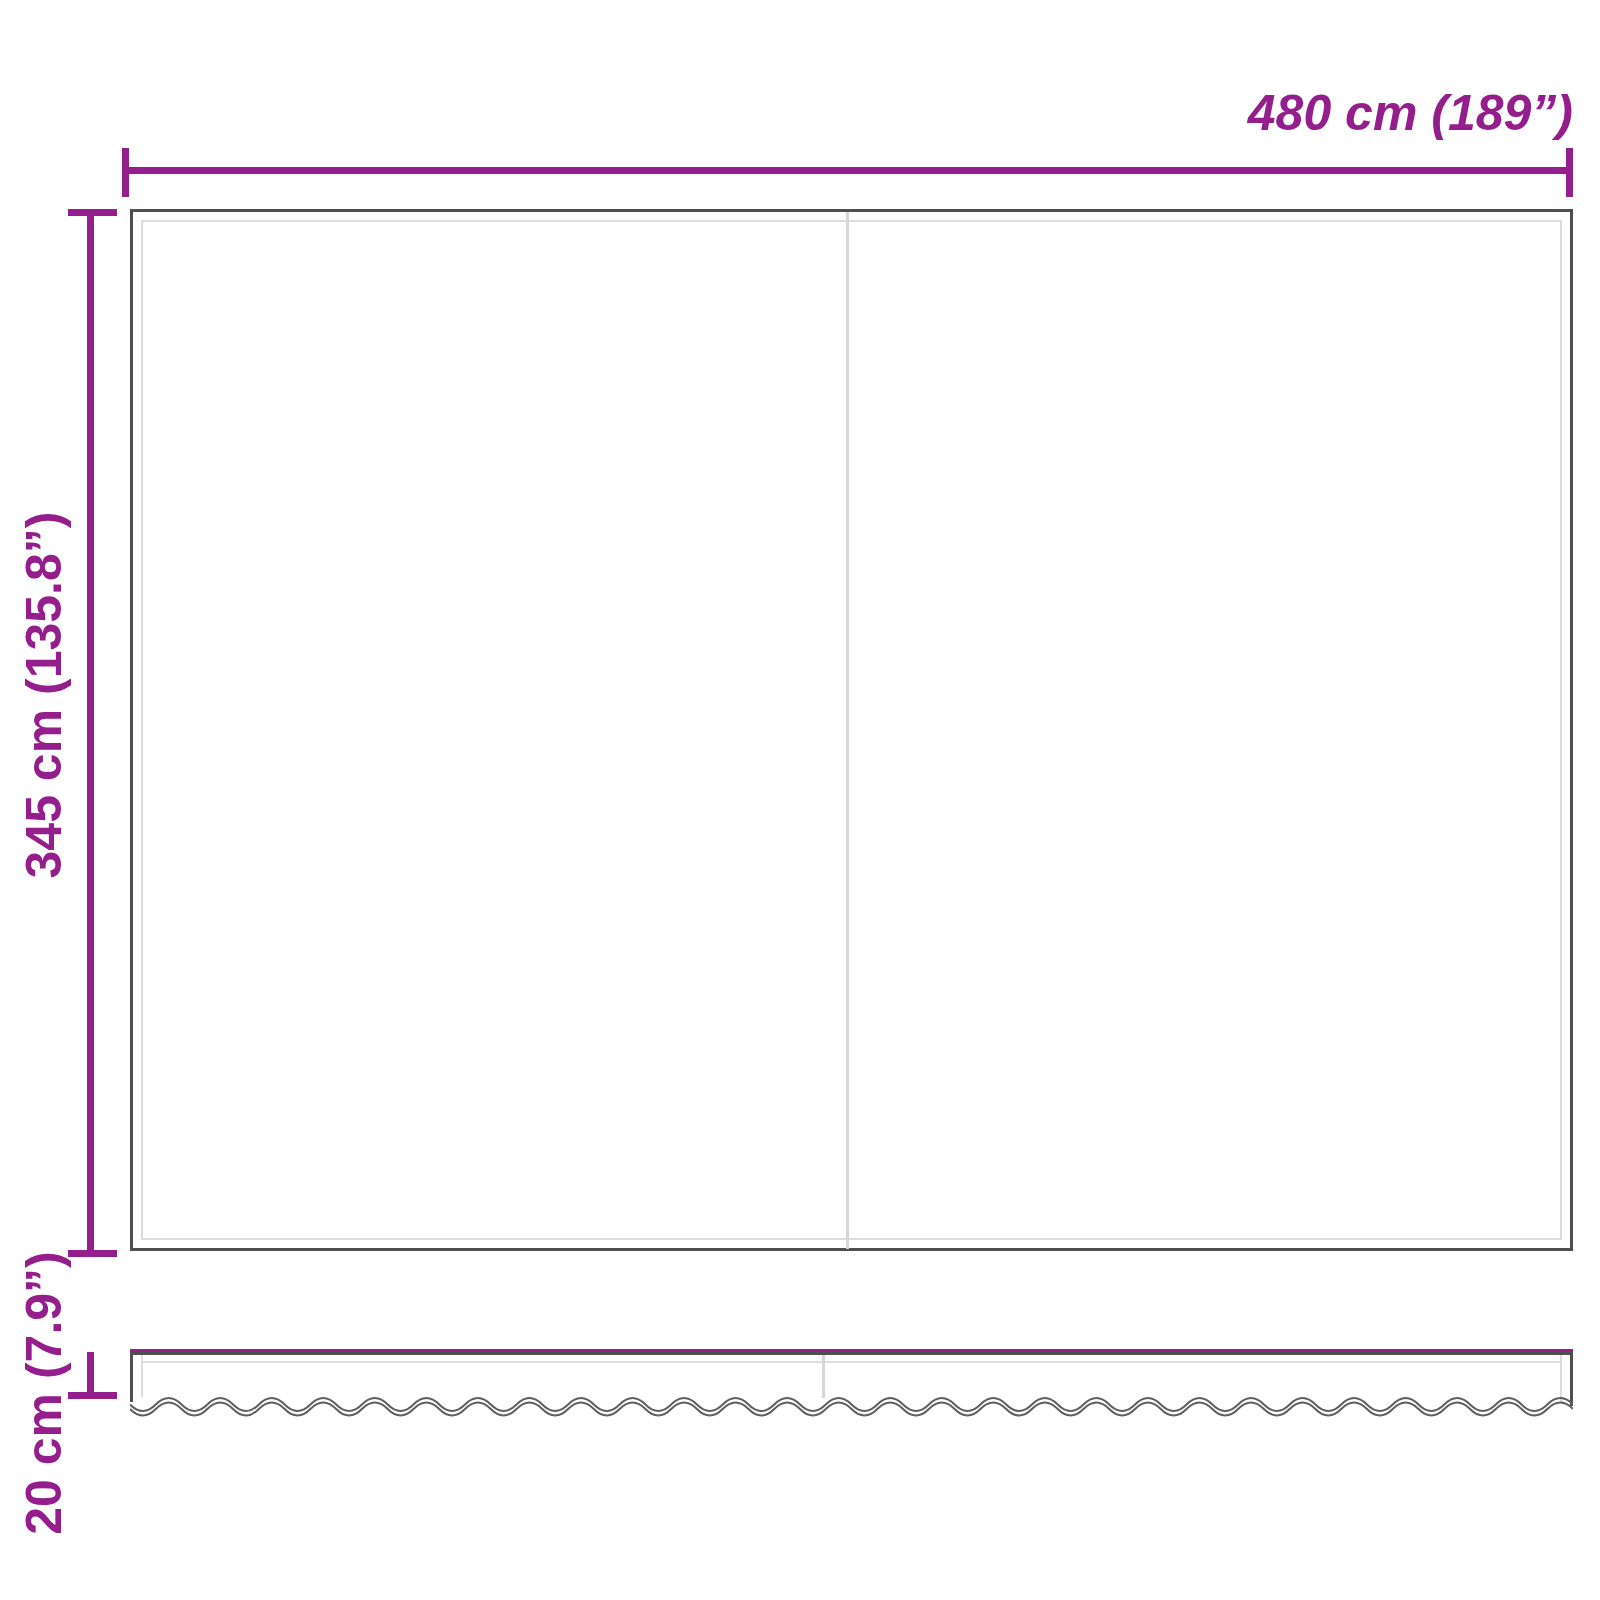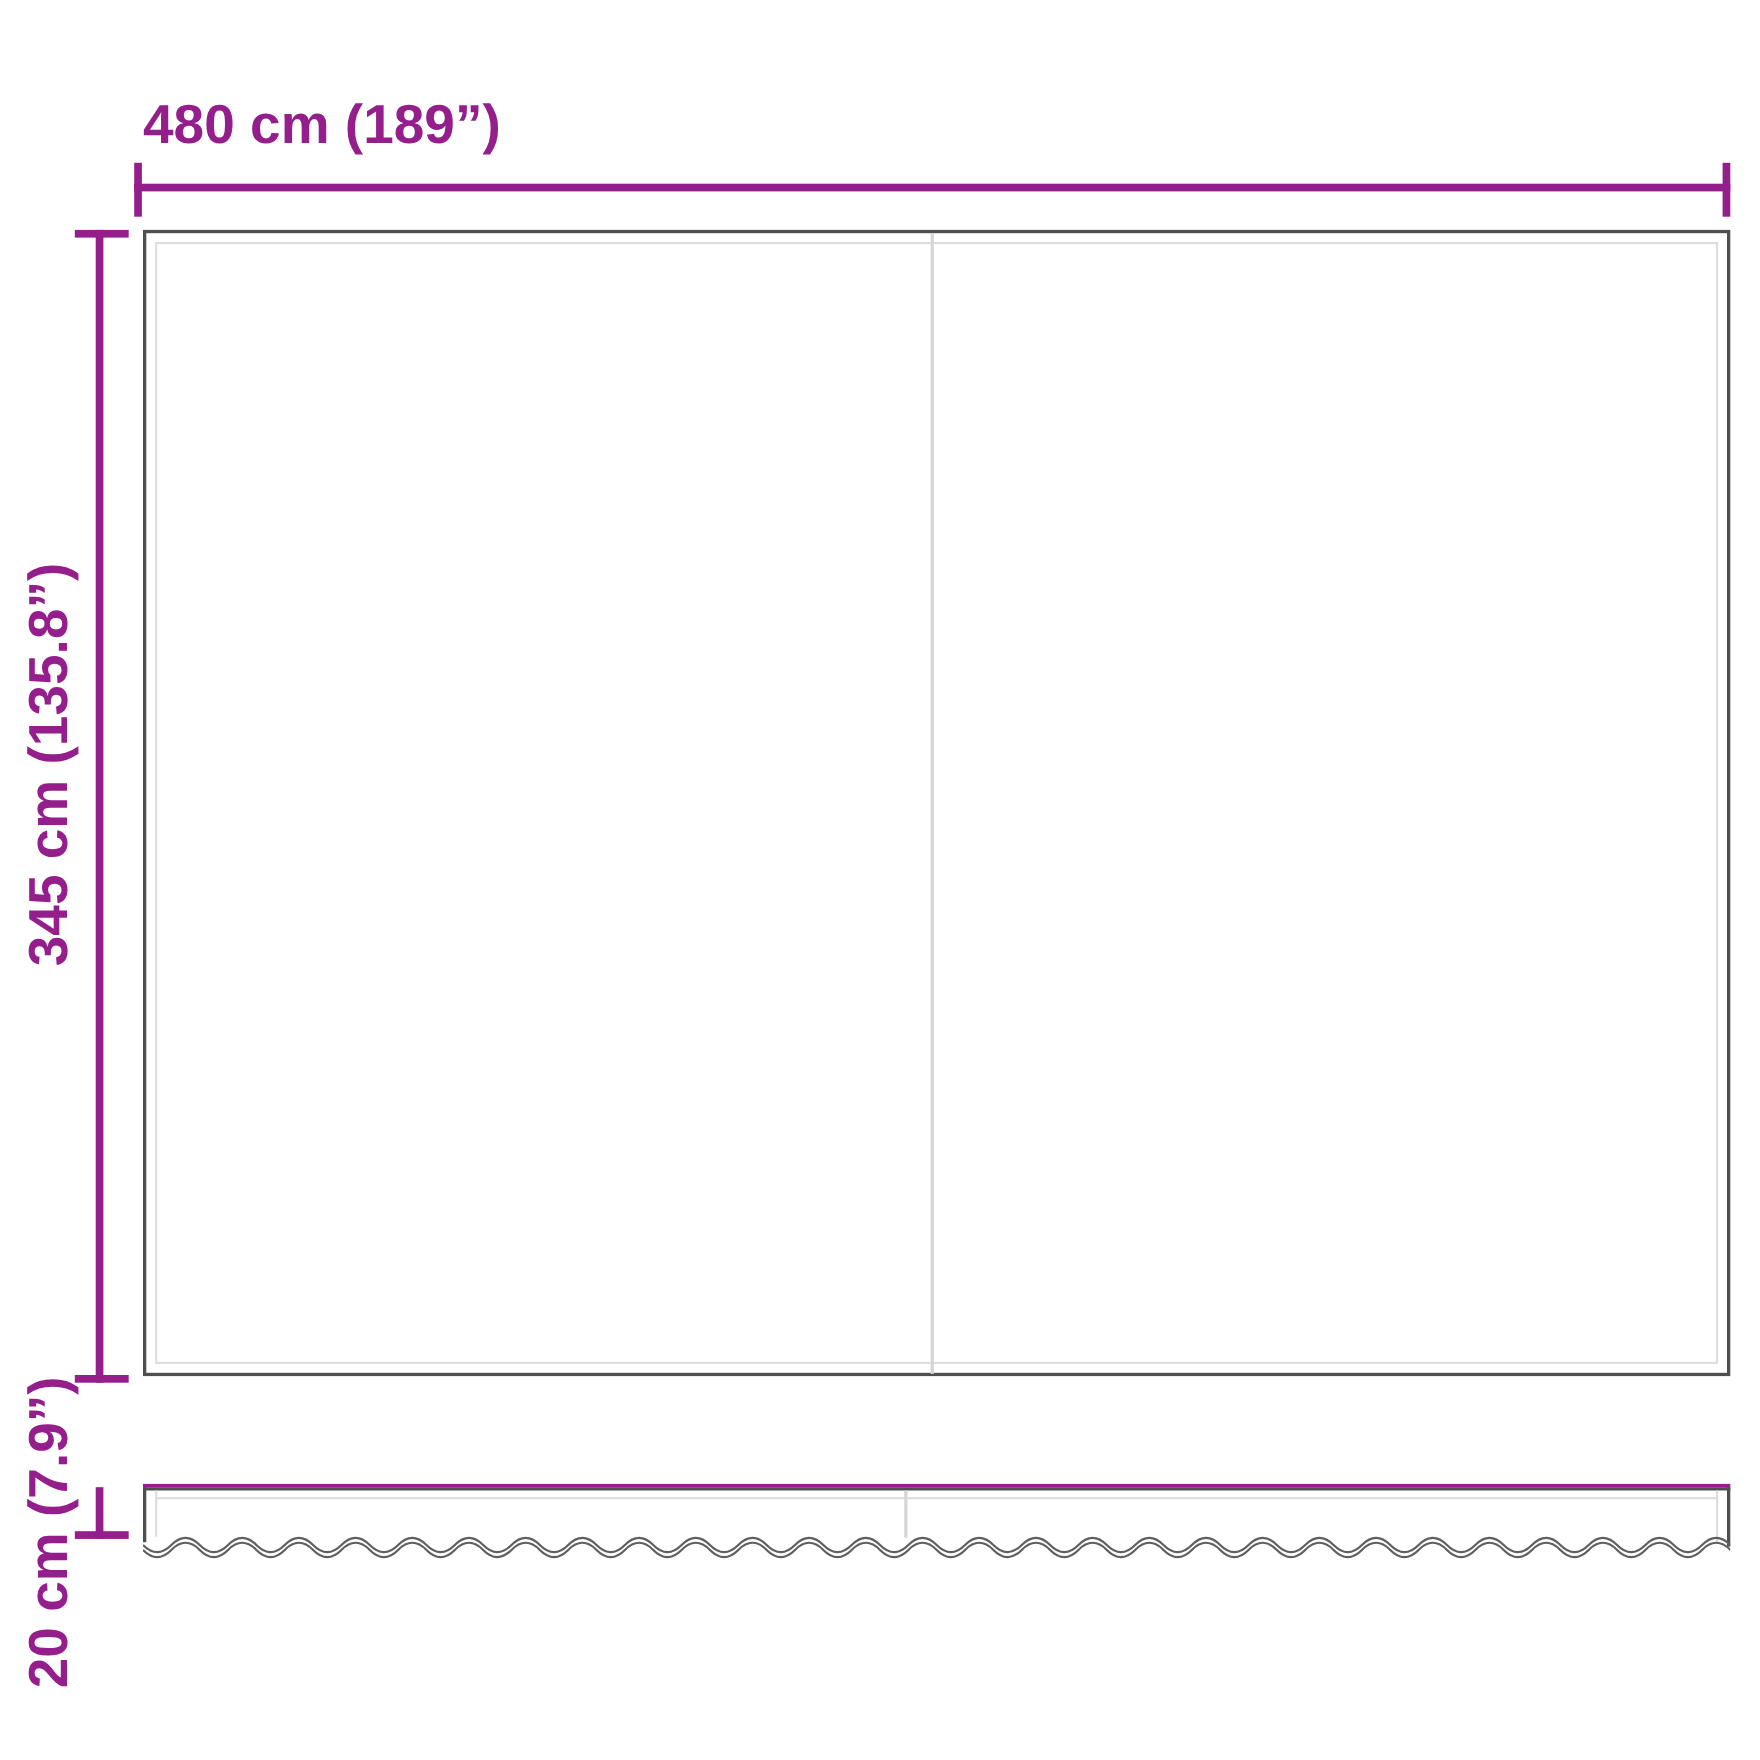--- a/index.html
+++ b/index.html
@@ -23,21 +23,21 @@
   .vline-valance{left:87px;top:1352px;width:7px;height:47px;}
   .tick-h.v-top{top:1349px;}
   .tick-h.v-bottom{top:1392px;}
 
   .dim-label{
     position:absolute;
     color:var(--accent,#941E8C);
     font-size:50px;font-weight:700;line-height:1;
     white-space:nowrap;
   }
-  .label-top{left:130px;top:88px;width:1443px;text-align:left;}
+  .label-top{left:130px;top:88px;width:1443px;text-align:right;font-style:italic;}
   .label-rot{transform:translate(-50%,-50%) rotate(-90deg);}
   .label-height{left:44px;top:695px;}
   .label-valance{left:44px;top:1393px;}
 
   
   .fabric-outer{
     position:absolute;left:130px;top:209px;
     width:1437px;height:1036px;
     border:3px solid var(--outline-dark,#4F4F4F);
     background:#fff;

